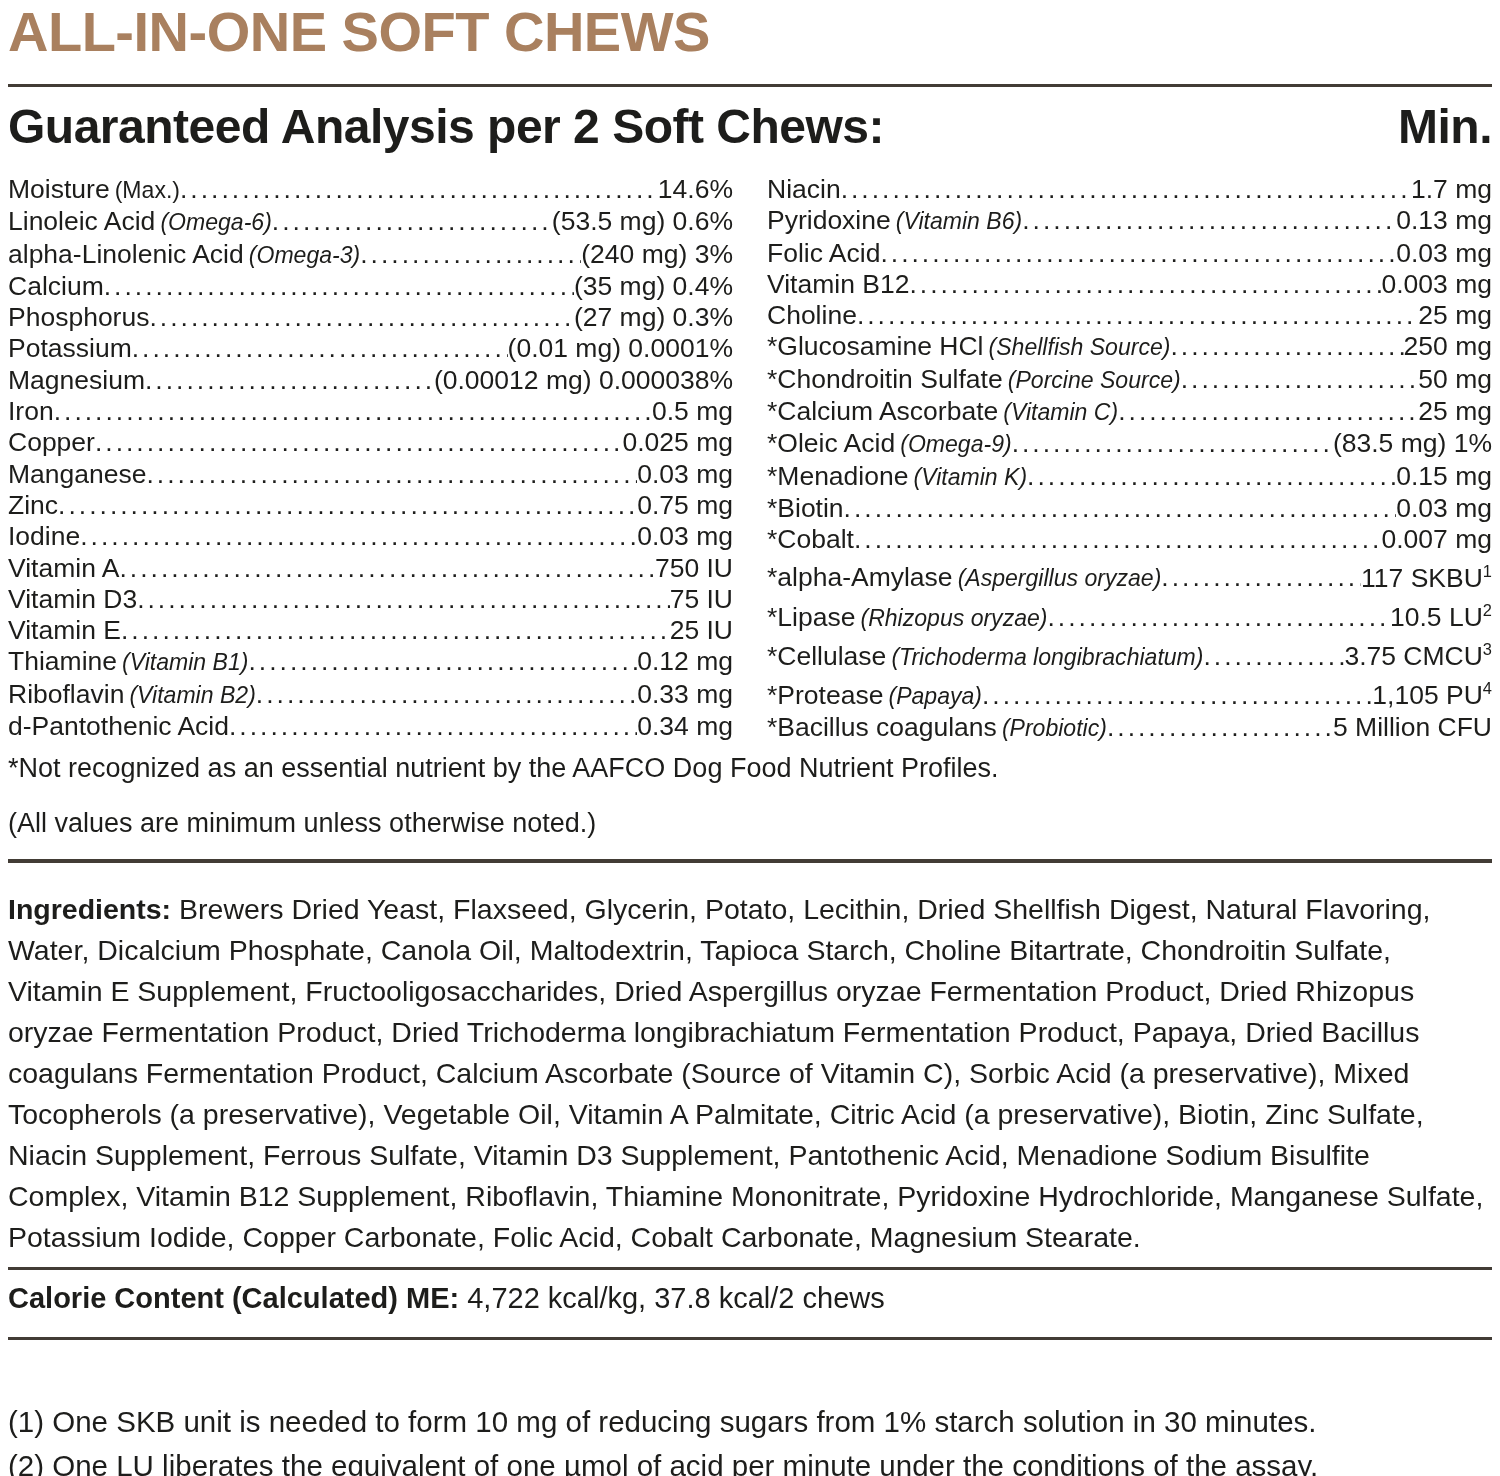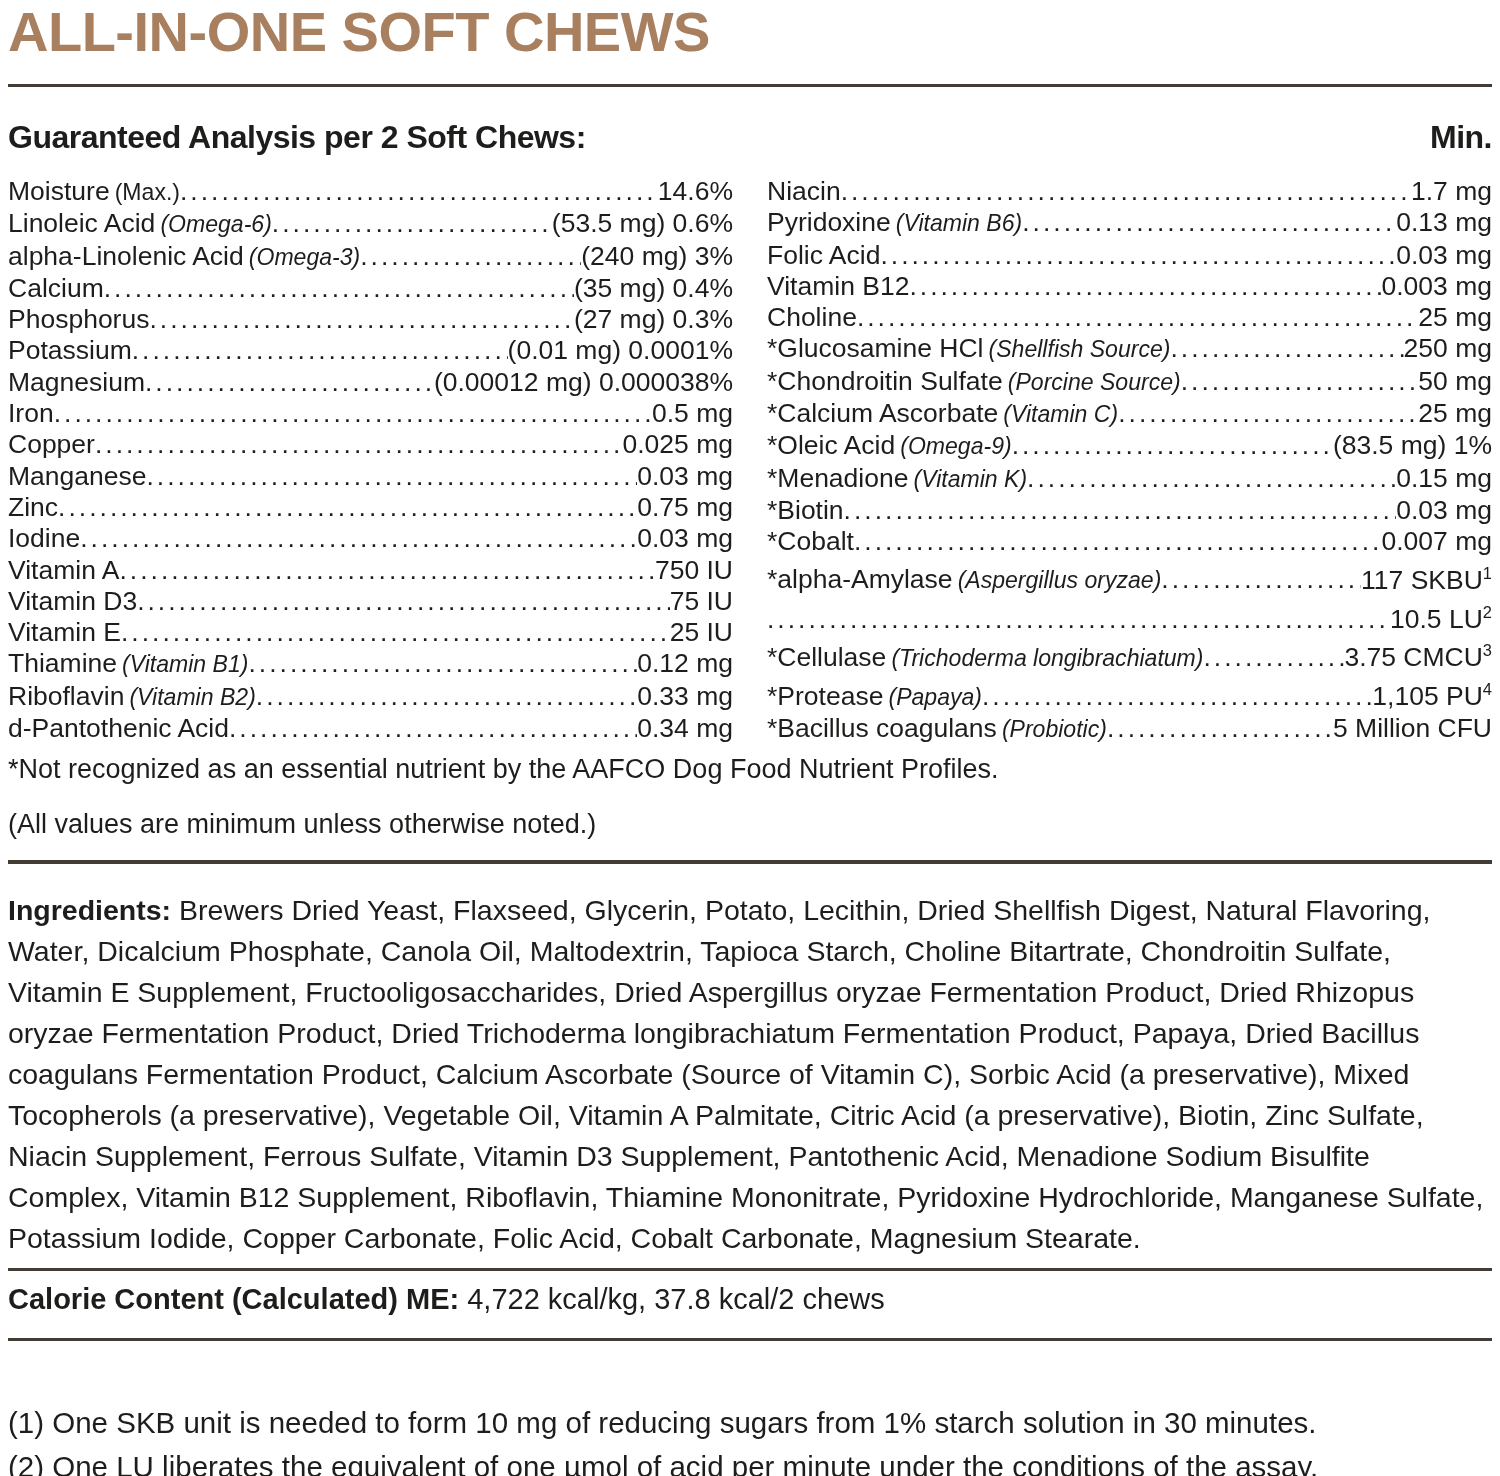--- a/index.html
+++ b/index.html
@@ -16,21 +16,21 @@
     letter-spacing: -0.5px; padding-top: 4px; color: #a9805f;
   }
   .rule { border: 0; border-top: 3px solid #423c35; width: 100%; }
   .rule-1 { margin-top: 24px; }
   .rule-2 { margin-top: 20px; border-top-width: 4px; }
   .rule-3 { margin-top: 9px; }
   .rule-4 { margin-top: 8px; }
 
   .ga-header {
     display: flex; justify-content: space-between; align-items: center;
-    margin-top: 32px; font-size: 32px; font-weight: bold; letter-spacing: -0.5px;
+    margin-top: 12px; font-size: 48px; font-weight: bold; letter-spacing: -0.5px;
   }
 
   .ga-columns { display: flex; gap: 34px; margin-top: 20px; }
   .ga-col { flex: 1 1 0; min-width: 0; }
 
   .ga-row {
     display: flex; align-items: baseline;
     font-size: 26.5px; line-height: 31.3px; white-space: nowrap;
   }
   .ga-name { flex: 0 0 auto; }
@@ -257,20 +257,21 @@
     <span class="ga-value"><span class="val">0.007 mg</span></span>
   </div>
 
   <div class="ga-row">
     <span class="ga-name"><span class="nm">*alpha-Amylase</span><span class="note">(Aspergillus oryzae)</span></span>
     <span class="leader"></span>
     <span class="ga-value"><span class="val">117 SKBU</span><sup class="sup">1</sup></span>
   </div>
 
   <div class="ga-row">
+    <span class="ga-name"><span class="nm">*Lipase</span><span class="note">(Rhizopus oryzae)</span></span>
     <span class="leader"></span>
     <span class="ga-value"><span class="val">10.5 LU</span><sup class="sup">2</sup></span>
   </div>
 
   <div class="ga-row">
     <span class="ga-name"><span class="nm">*Cellulase</span><span class="note">(Trichoderma longibrachiatum)</span></span>
     <span class="leader"></span>
     <span class="ga-value"><span class="val">3.75 CMCU</span><sup class="sup">3</sup></span>
   </div>
 

